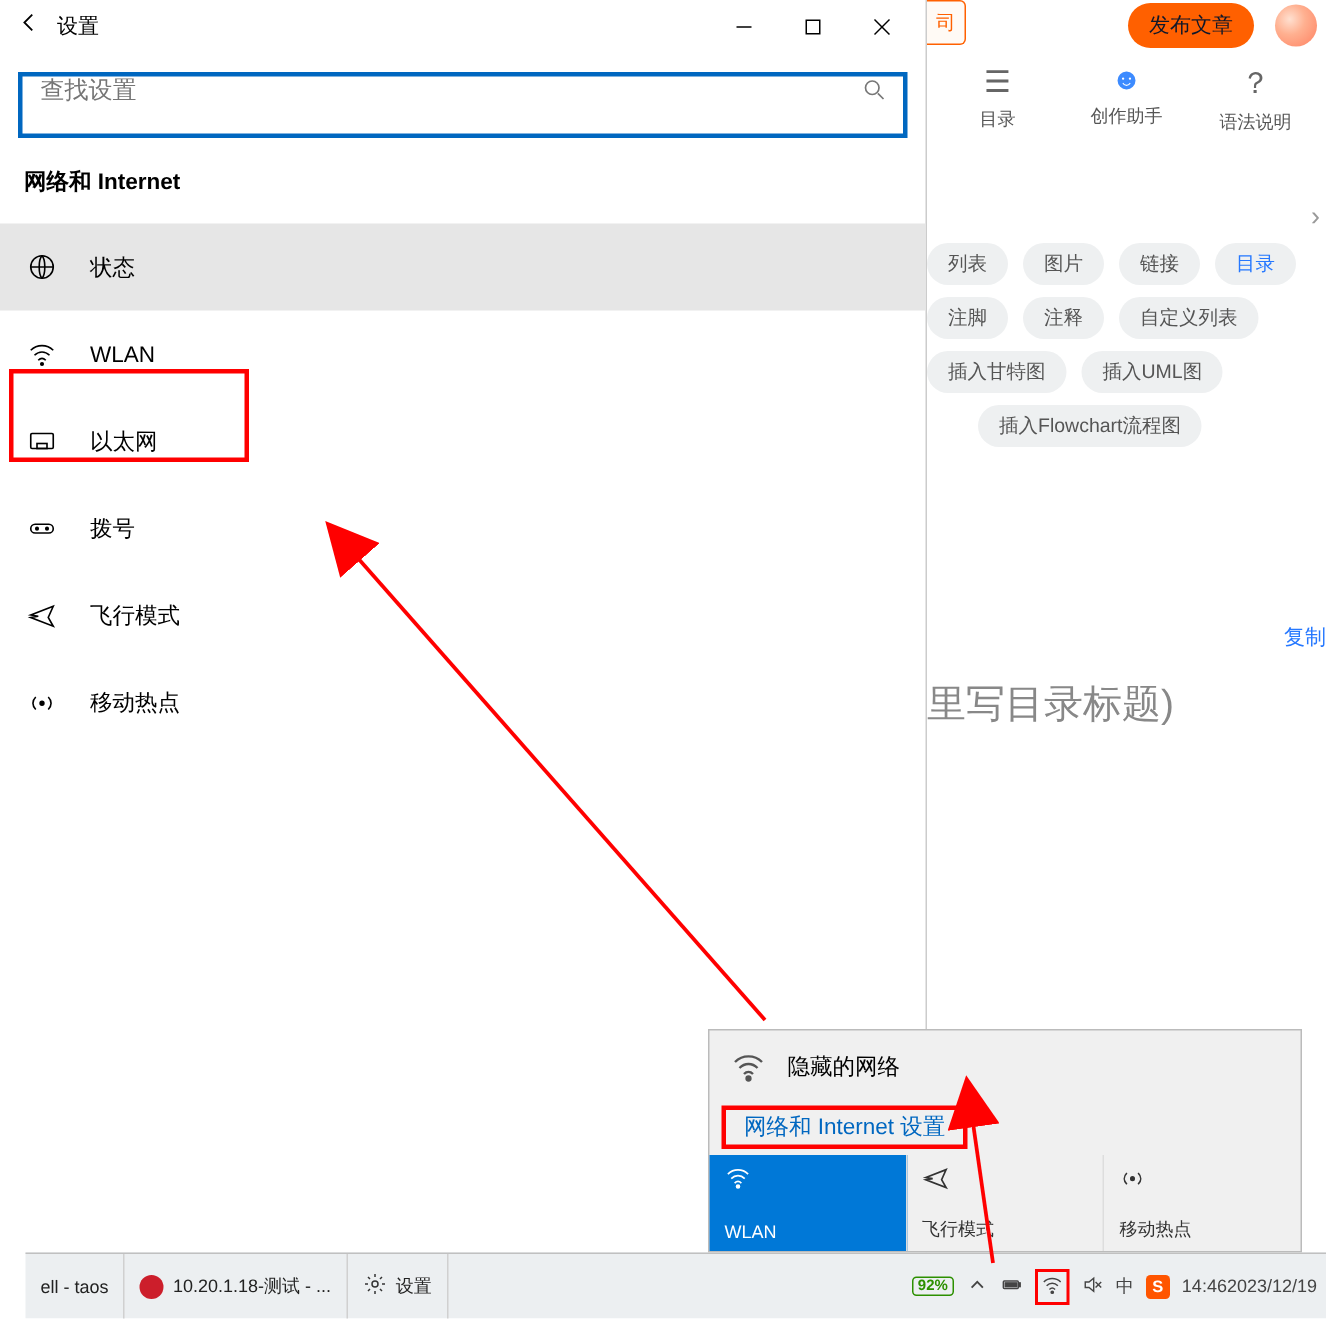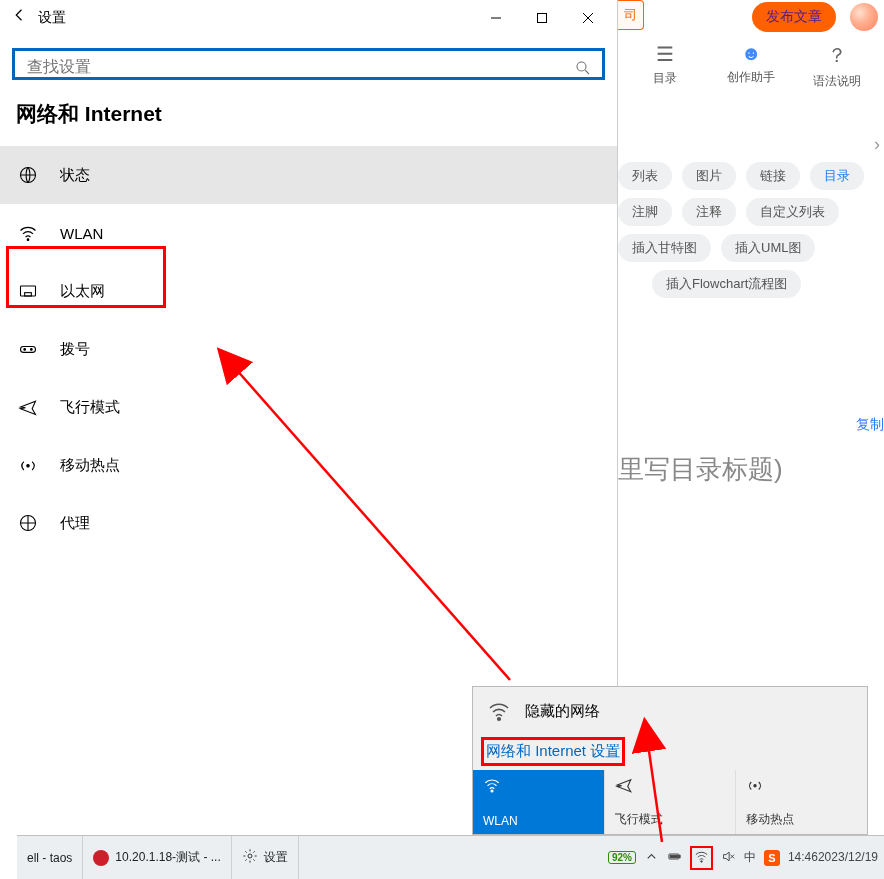--- a/index.html
+++ b/index.html
@@ -8,38 +8,38 @@
   
   .settings-win{position:absolute;left:0;top:0;width:618px;height:835px;background:#fff;border-right:1px solid #ccc}
   .titlebar{height:36px;display:flex;align-items:center;padding:0 6px}
   .titlebar .back{width:28px;text-align:center;font-size:18px;line-height:36px}
   .titlebar .title{font-size:14px;margin-left:4px;flex:0 0 auto}
   .titlebar .spacer{flex:1}
   .winbtn{width:46px;height:36px;display:flex;align-items:center;justify-content:center;font-size:14px}
   .winbtn svg{width:12px;height:12px}
 
   .search-wrap{padding:12px}
-  .search-box{border:3px solid #0067c0;height:32px;display:flex;align-items:flex-end;padding:0 10px}
+  .search-box{border:3px solid #0067c0;height:44px;display:flex;align-items:flex-start;padding:0 10px}
   .search-box input{border:none;outline:none;flex:1;font-size:16px;color:#777;background:transparent}
   .search-box .mag{width:18px;height:18px;color:#555}
 
-  .section-title{font-weight:bold;font-size:21px;padding:8px 16px 18px 16px}
+  .section-title{font-weight:bold;font-size:15px;padding:8px 16px 18px 16px}
 
   .nav-item{height:58px;display:flex;align-items:center;padding-left:18px;gap:22px;font-size:15px}
   .nav-item.selected{background:#e6e6e6}
   .nav-item .ic{width:20px;height:20px;display:flex;align-items:center;justify-content:center}
   .nav-item .ic svg{width:20px;height:20px;stroke:#000;fill:none;stroke-width:1.3}
 
   .red-box{border:3px solid #ff0000}
   .red-box-wlan{position:absolute;left:6px;top:246px;width:160px;height:62px;pointer-events:none}
 
   
   .right-bg{position:absolute;left:618px;top:0;right:0;height:835px;overflow:hidden}
   .right-header{height:34px;display:flex;align-items:center;gap:14px;justify-content:flex-end;padding-right:6px}
-  .orange-btn{background:#ff6000;color:#4c1d95;height:30px;border-radius:15px;padding:0 14px;display:flex;align-items:center;font-size:14px}
+  .orange-btn{background:#ff6000;color:#0f172a;height:30px;border-radius:15px;padding:0 14px;display:flex;align-items:center;font-size:14px}
   .avatar{width:28px;height:28px;border-radius:50%;background:radial-gradient(circle at 35% 35%, #ffe0d0 0%, #ffb090 40%, #ff8060 100%)}
   .header-cut{position:absolute;left:618px;top:0;width:26px;height:30px;border:1px solid #ff6000;color:#ff6000;border-left:none;display:flex;align-items:center;justify-content:center;font-size:13px;border-radius:0 4px 4px 0;background:#fffaf5}
 
   .top-icons{display:flex;justify-content:space-around;padding:8px 4px 4px 4px}
   .top-icon-cell{display:flex;flex-direction:column;align-items:center;gap:4px;font-size:12px;color:#555;width:60px}
   .top-icon-cell .gl{font-size:20px;color:#666}
   .top-icon-cell .gl.robot{color:#3d8bff}
 
   .chev-right{position:absolute;right:4px;top:134px;color:#999;font-size:18px}
 
@@ -51,21 +51,21 @@
   .copy-link{position:absolute;right:0;top:416px;color:#2678ff;font-size:14px}
 
   .big-heading{position:absolute;left:618px;top:452px;font-size:26px;color:#888}
 
   
   .net-flyout{position:absolute;right:16px;bottom:44px;width:396px;background:#f0f0f0;border:1px solid #bbb}
   .net-top{display:flex;align-items:center;gap:14px;padding:12px 14px}
   .net-top .wifi-ic{width:24px;height:24px}
   .net-link-row{padding:2px 14px 4px 14px}
   .net-link{color:#0067c0;font-size:15px}
-  .net-link-box{border:3px solid #ff0000;display:inline-block;padding:2px 2px;margin-left:-6px}
+  .net-link-box{border:3px solid #ff0000;display:inline-block;padding:2px 12px;margin-left:-6px}
   .net-desc{font-size:12px;color:#666;padding:2px 14px 10px 14px}
   .net-tiles{display:flex}
   .net-tile{flex:1;height:64px;padding:6px 10px;display:flex;flex-direction:column;justify-content:space-between;font-size:12px;color:#333;border-right:1px solid #ddd}
   .net-tile:last-child{border-right:none}
   .net-tile.active{background:#0078d7;color:#fff}
   .net-tile .tic{height:20px}
   .net-tile .tic svg{width:18px;height:18px;stroke:currentColor;fill:none;stroke-width:1.5}
 
   
   .taskbar{position:absolute;left:17px;bottom:0;right:0;height:44px;background:#eceff1;display:flex;align-items:center;border-top:1px solid #c0c0c0}
@@ -169,29 +169,20 @@
     <span>飞行模式</span>
   </div>
   <div class="nav-item">
     <span class="ic">
         <svg viewBox="0 0 24 24">
           <path d="M7 8c-3 3-3 7 0 10M17 8c3 3 3 7 0 10"></path>
           <circle cx="12" cy="13" r="1.5" fill="#000"></circle>
         </svg>
       </span>
     <span>移动热点</span>
-  </div>
-  <div class="nav-item">
-    <span class="ic">
-        <svg viewBox="0 0 24 24">
-          <circle cx="12" cy="12" r="9"></circle>
-          <path d="M3 12h18M12 3v18"></path>
-        </svg>
-      </span>
-    <span>代理</span>
   </div>
 
   <div class="red-box red-box-wlan"></div>
 </div>
 
 <div class="right-bg">
   <div class="right-header">
     <div class="orange-btn">
         <span>发布文章</span>
       </div>

